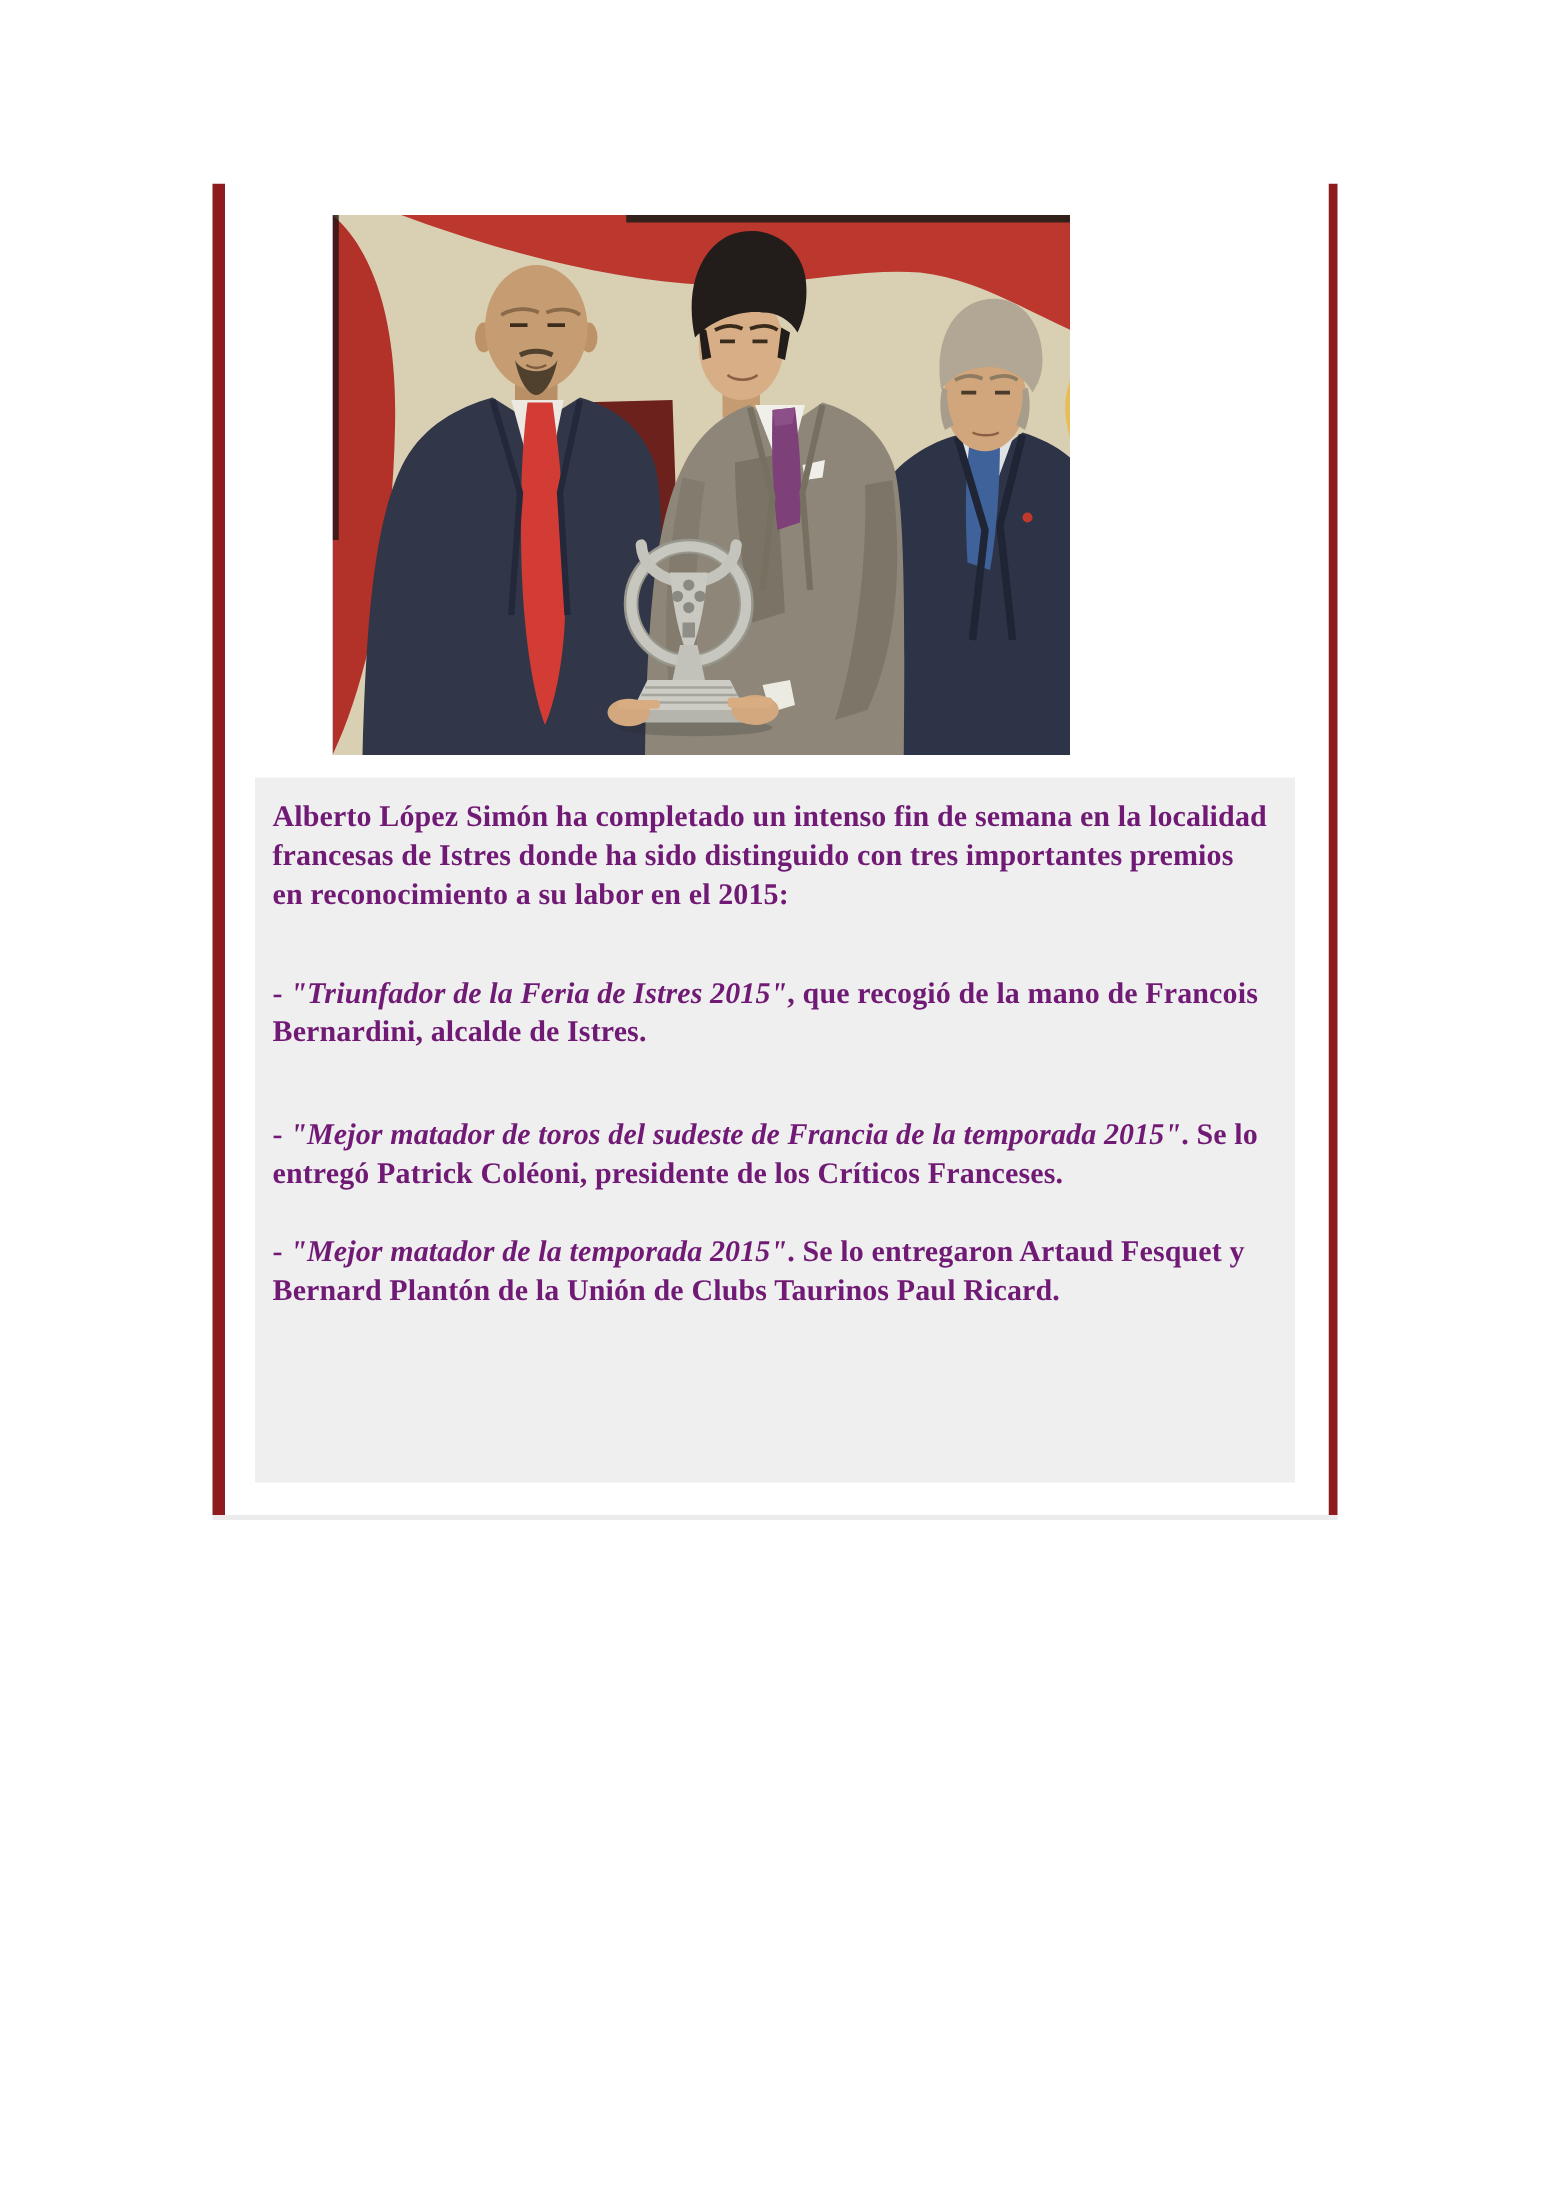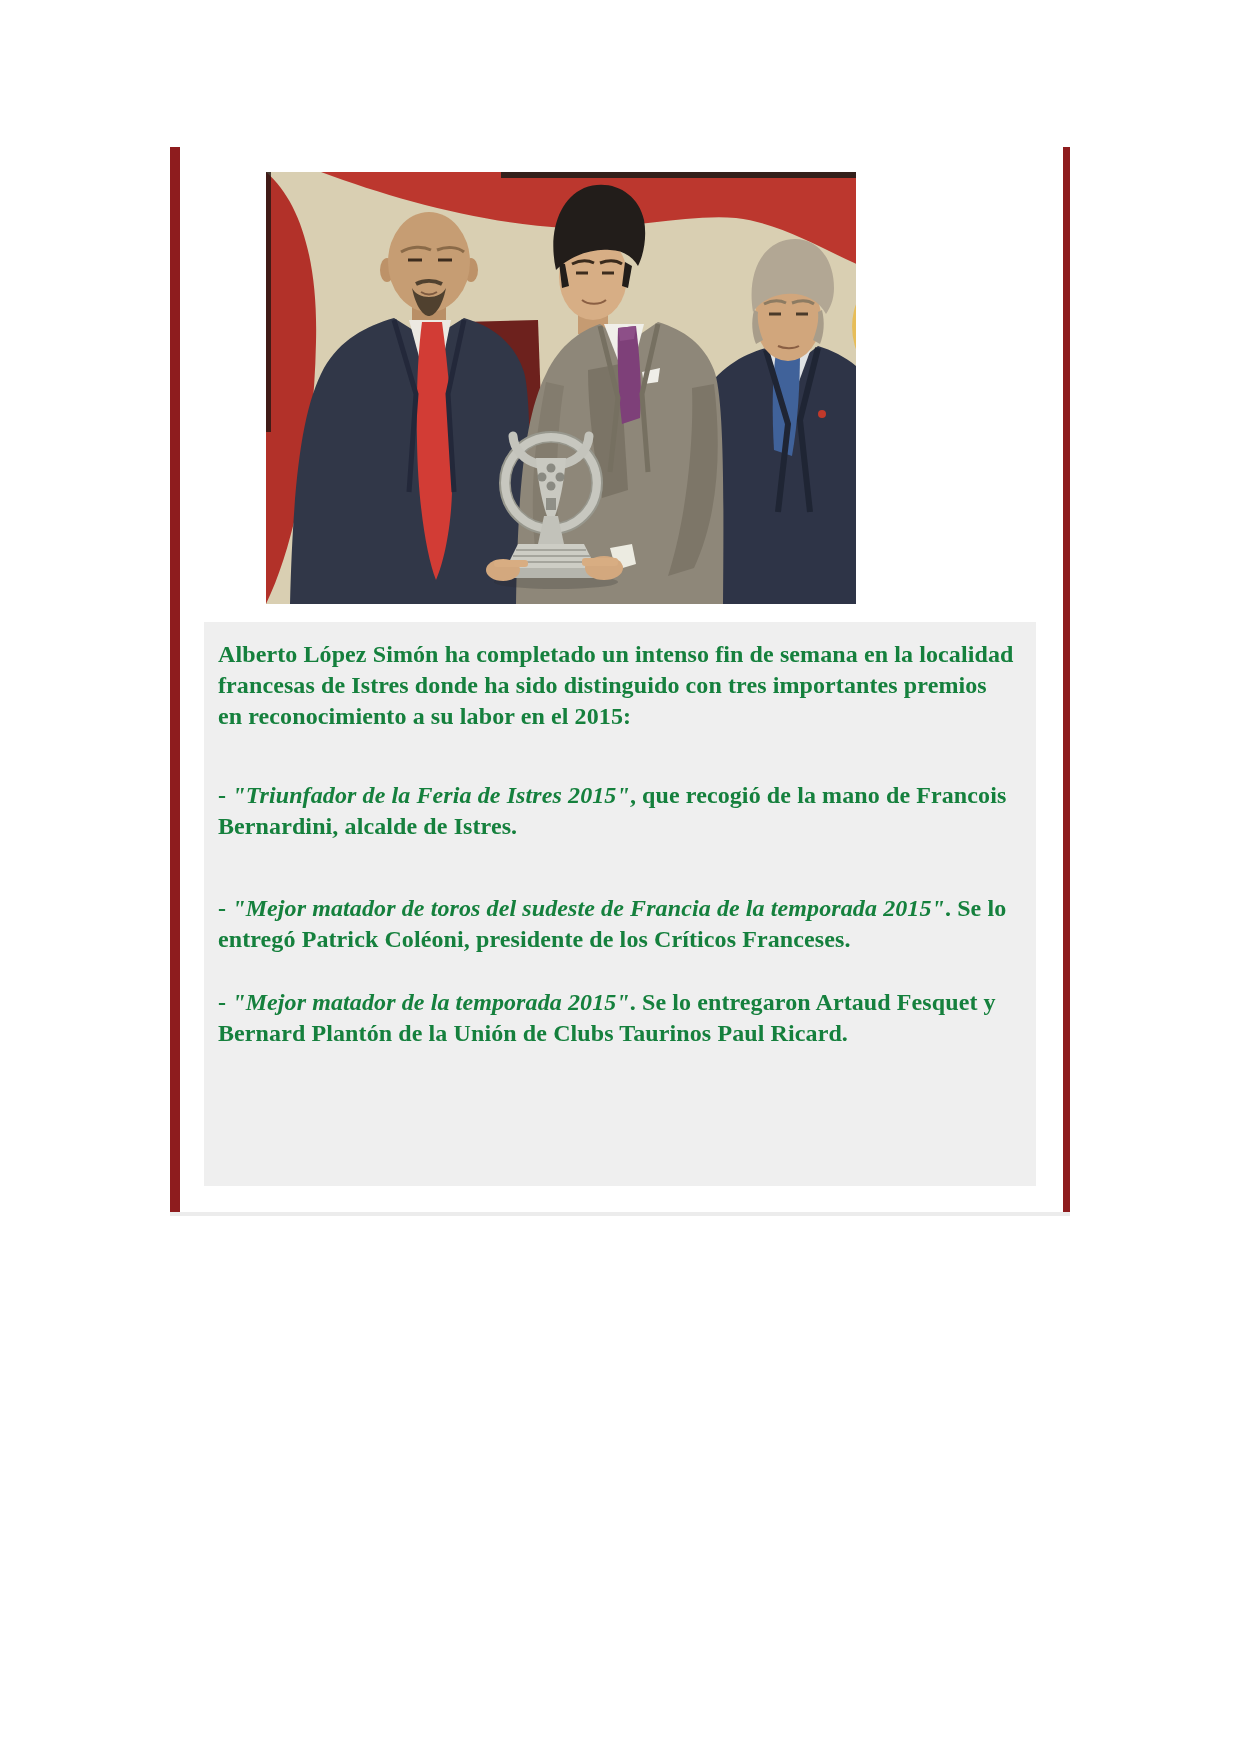--- a/index.html
+++ b/index.html
@@ -33,21 +33,21 @@
   .photo-wrap svg { display: block; }
   .textbox {
     position: absolute;
     left: 204px;
     top: 622px;
     width: 832px;
     height: 564px;
     box-sizing: border-box;
     background: #efefef;
     padding: 17px 20px 0 14px;
-    color: #15803d;
+    color: #701a75;
     font-size: 24px;
     line-height: 31px;
     font-weight: bold;
     letter-spacing: 0.1px;
   }
   .textbox p { margin: 0; }
   .textbox p.p1 { margin-bottom: 48px; }
   .textbox p.p2 { margin-bottom: 51px; }
   .textbox p.p3 { margin-bottom: 32px; }
   .textbox em { font-style: italic; }

